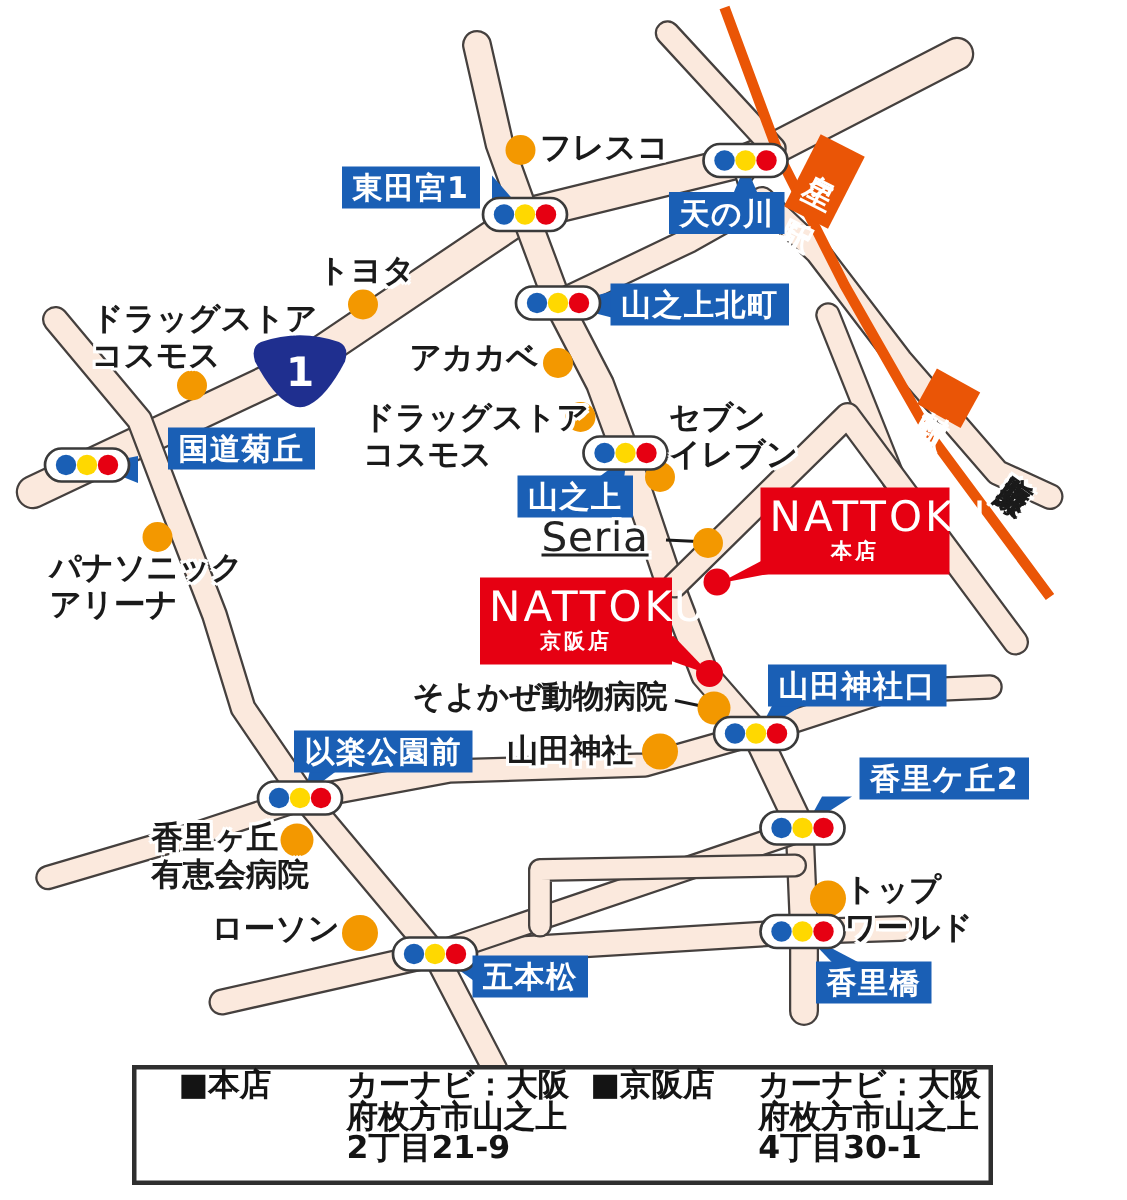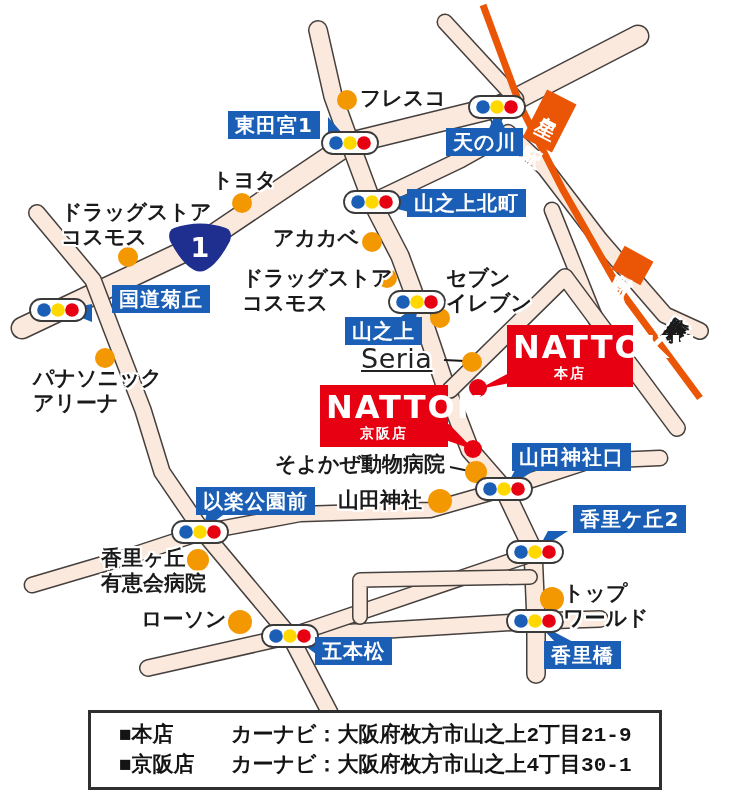--- a/index.html
+++ b/index.html
@@ -14,33 +14,33 @@
       white-space:pre-line;
       text-shadow:-2px -2px 0 #fff,2px -2px 0 #fff,-2px 2px 0 #fff,2px 2px 0 #fff,
                   0 -2px 0 #fff,0 2px 0 #fff,-2px 0 0 #fff,2px 0 0 #fff;}
   .lm.latin{font-size:27px;font-weight:normal;letter-spacing:.5px;color:#222;text-decoration:underline;}
   
   .bl{position:absolute;background:#1a5fb5;color:#fff;font-size:20px;font-weight:bold;
       line-height:1;padding:4px 7px;white-space:nowrap;letter-spacing:1px;}
   
   .store{position:absolute;background:#e60012;color:#fff;text-align:center;
          padding:4px 6px 6px;box-sizing:border-box;}
-  .store .logo{font-size:32px;font-weight:bold;letter-spacing:2px;line-height:1.15;white-space:nowrap;}
+  .store .logo{font-size:28px;font-weight:normal;letter-spacing:2px;line-height:1.15;white-space:nowrap;}
   .store .nm{font-size:14px;font-weight:bold;line-height:1.1;letter-spacing:2px;}
   
   .station{position:absolute;background:#ea5506;color:#fff;writing-mode:vertical-rl;
            font-size:21px;font-weight:bold;letter-spacing:3px;line-height:1;
            padding:9px 6px;white-space:nowrap;}
   .railname{position:absolute;writing-mode:vertical-rl;font-size:20px;font-weight:bold;
             color:#1a1a1a;letter-spacing:2px;white-space:nowrap;
             text-shadow:-2px -2px 0 #fff,2px -2px 0 #fff,-2px 2px 0 #fff,2px 2px 0 #fff;}
   
   .infobox{position:absolute;left:88px;top:710px;width:574px;height:80px;background:#fff;
-           border:3px solid #2f2f2f;box-sizing:border-box;display:flex;flex-direction:column;
-           justify-content:center;gap:9px;padding-left:28px;font-family:Liberation Mono, monospace;}
+           border:3px solid #2f2f2f;box-sizing:border-box;display:flex;flex-direction:row;
+           justify-content:center;gap:9px;padding-left:28px;}
   .inforow{display:flex;font-size:21px;font-weight:bold;color:#141414;line-height:1;}
   .inforow .st{width:112px;flex:none;}
 </style>
 </head>
 <body>
 
 <div class="stage">
 
   <svg width="751" height="800" viewBox="0 0 751 800">
     <defs>

